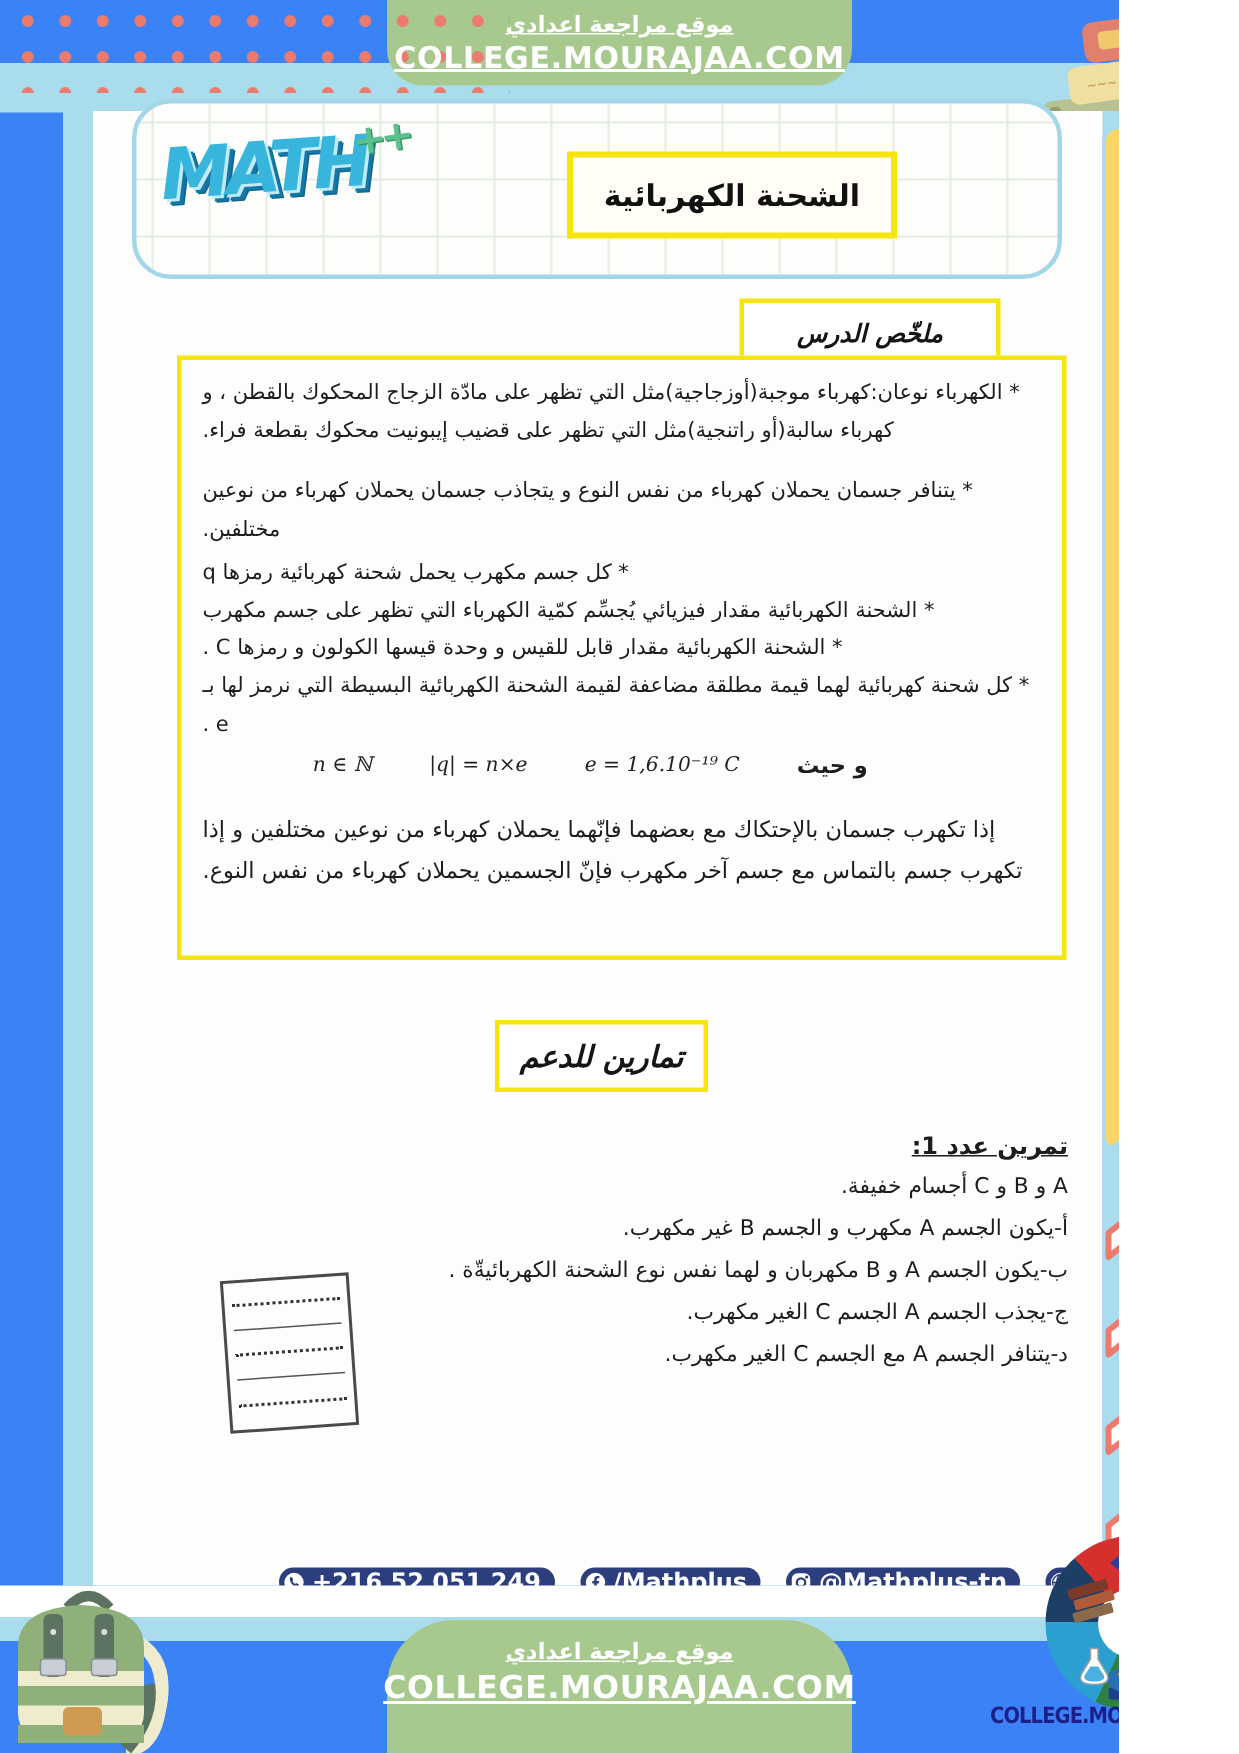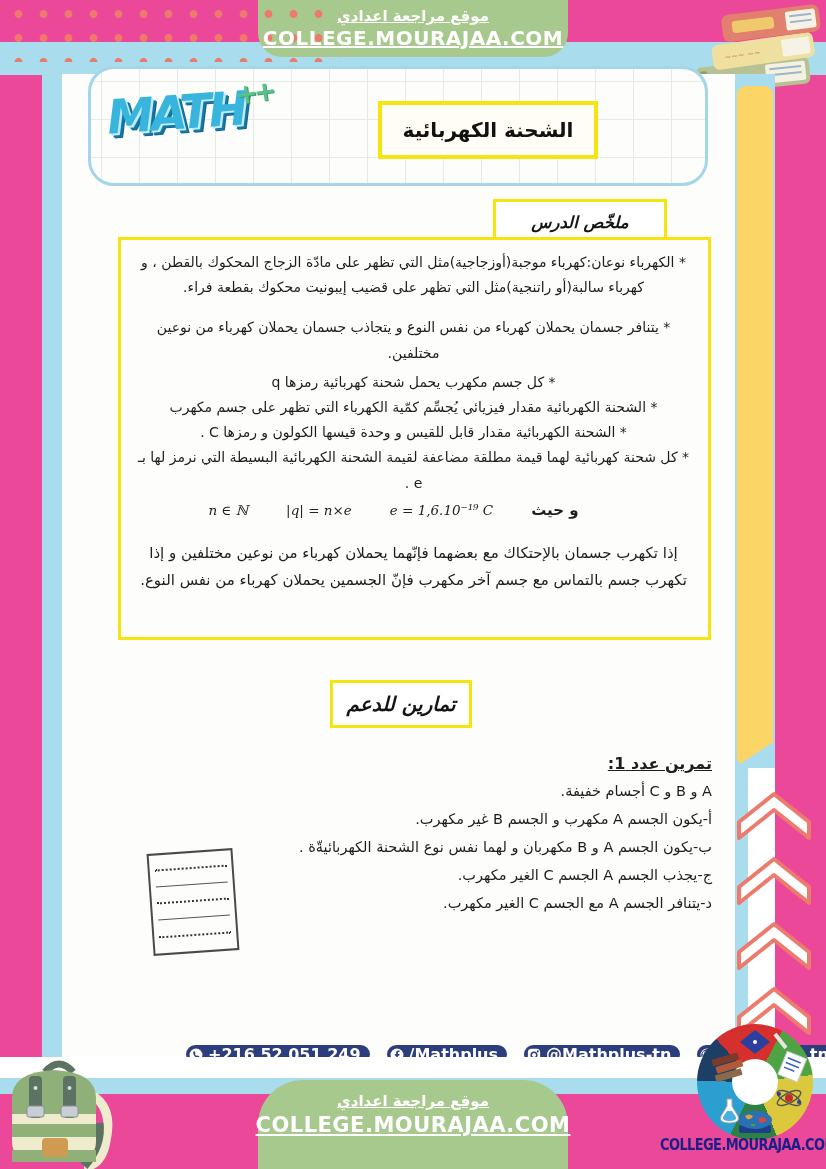--- a/index.html
+++ b/index.html
@@ -1,17 +1,17 @@
 <!DOCTYPE html>
 <html lang="ar"><head>
 <meta charset="utf-8">
 <style>
   html,body{margin:0;padding:0;}
   body{font-family:"DejaVu Sans",sans-serif;}
-  #canvas{position:relative;width:826px;height:1169px;overflow:hidden;background:#ec4899;}
+  #canvas{position:relative;width:746px;height:1169px;overflow:hidden;background:#3b82f6;}
 
   
   .top-blue-band{position:absolute;left:0;top:42px;width:826px;height:33px;background:#a9ddee;}
   .top-green-bump{position:absolute;left:258px;top:0;width:310px;height:57px;background:#a8c98e;border-radius:0 0 24px 24px;}
   .banner-text{position:absolute;left:0;top:7px;width:826px;text-align:center;color:#fff;line-height:1.25;}
   .banner-text .l1{font-size:15px;font-weight:bold;text-decoration:underline;}
   .banner-text .l2{font-size:20px;font-weight:bold;text-decoration:underline;letter-spacing:.5px;}
   .dots{position:absolute;background-image:radial-gradient(circle,#ec7a6d 3.6px,rgba(0,0,0,0) 4.3px);background-size:25px 24px;background-position:6px 2px;}
   .dots.d1{left:0;top:0;width:340px;height:62px;}
 
@@ -34,21 +34,21 @@
   .title-box{position:absolute;left:287px;top:32px;width:212px;height:50px;border:4px solid #f6e40e;background:#fffdf6;
     display:flex;align-items:center;justify-content:center;font-size:20px;font-weight:bold;color:#111;}
 
   
   .ybox{position:absolute;border:3px solid #f6e40e;background:#fff;display:flex;align-items:center;justify-content:center;font-weight:bold;color:#151515;font-style:italic;}
   .summary-heading{left:493px;top:199px;width:168px;height:40px;font-size:16.5px;}
   .exercises-heading{left:330px;top:680px;width:136px;height:42px;font-size:20px;}
 
   
   .summary-box{position:absolute;left:118px;top:237px;width:593px;height:403px;border:3px solid #f6e40e;background:#fdfdfb;
-    box-sizing:border-box;padding:10px 16px 8px 14px;direction:rtl;text-align:center;color:#1d1d1d;font-size:14px;line-height:1.8;overflow:hidden;}
+    box-sizing:border-box;padding:10px 16px 8px 14px;direction:rtl;text-align:left;color:#1d1d1d;font-size:14px;line-height:1.8;overflow:hidden;}
   .summary-box p{margin:0;}
   .mb16{margin-bottom:15px!important;} .mb4{margin-bottom:4px!important;}
   .formula-row{direction:ltr;display:flex;justify-content:center;align-items:center;gap:38px;margin:1px 40px 0 0;}
   .formula-row .math{font-family:"DejaVu Serif",serif;font-style:italic;font-size:13.5px;color:#222;}
   .formula-row .where{font-size:15px;font-weight:bold;font-style:normal;font-family:"DejaVu Sans",sans-serif;}
   .conclusion{margin-top:16px!important;font-size:15px;line-height:1.8;}
 
   
   .exercise{position:absolute;left:140px;top:751px;width:572px;direction:rtl;text-align:right;color:#1d1d1d;font-size:14.5px;line-height:1.6;}
   .exercise .ex-title{font-size:16px;font-weight:bold;text-decoration:underline;margin-bottom:3px;}

